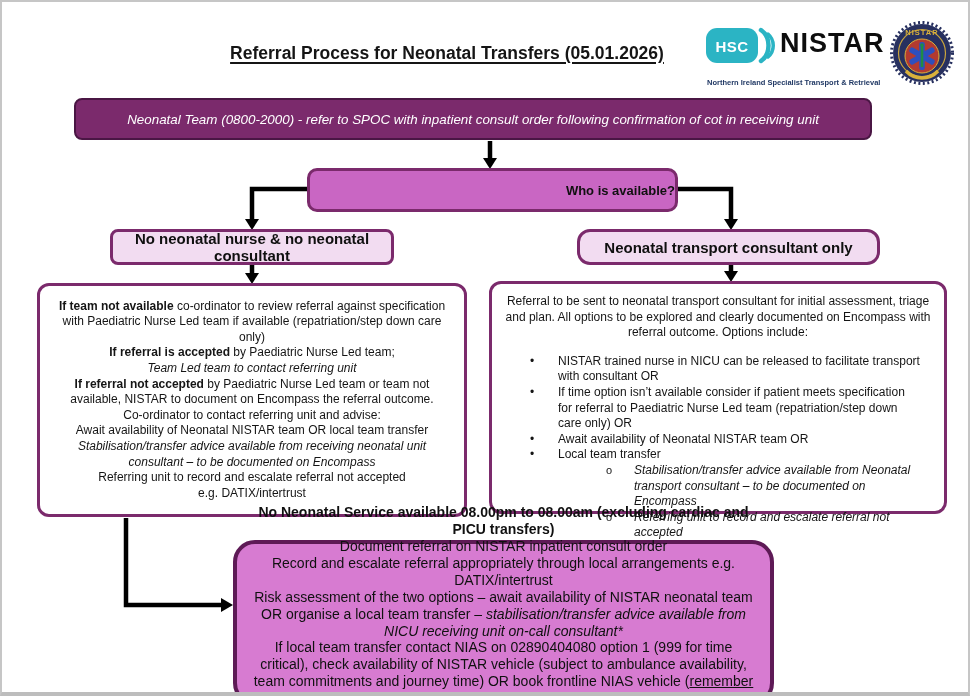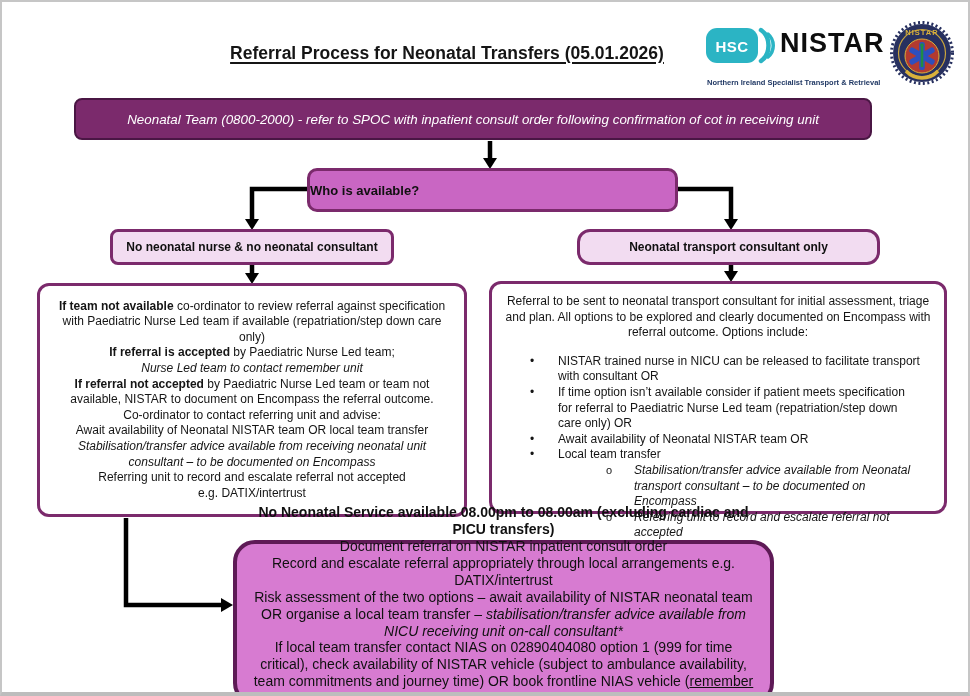--- a/index.html
+++ b/index.html
@@ -38,27 +38,27 @@
   .node{position:absolute;box-sizing:border-box;z-index:1;}
   .banner{
     left:72px;top:96px;width:798px;height:42px;
     background:var(--banner-fill,#7b2a6c);border:2.5px solid var(--banner-border,#4a1644);
     border-radius:8px;display:flex;align-items:center;justify-content:center;
     color:#fff;font-size:13.4px;font-weight:400;font-style:italic;text-align:center;
   }
   .decision{
     left:305px;top:166px;width:371px;height:44px;
     background:var(--decision-fill,#c966c3);border:3px solid var(--border-purple,#7b2a6c);
-    border-radius:10px;display:flex;align-items:center;justify-content:flex-start;
+    border-radius:10px;display:flex;align-items:center;justify-content:flex-end;
     font-size:13px;font-weight:700;color:#101010;
   }
   .branch{
     background:var(--branch-fill,#f2dcf1);border:3px solid var(--border-purple,#7b2a6c);
     border-radius:8px;display:flex;align-items:center;justify-content:center;
-    font-size:12px;font-weight:700;color:#101010;text-align:center;
+    font-size:15px;font-weight:700;color:#101010;text-align:center;
   }
   .branch-left{left:108px;top:227px;width:284px;height:36px;}
   .branch-right{left:575px;top:227px;width:303px;height:36px;border-radius:13px;}
 
   .bigbox{
     background:#fff;border:3px solid var(--border-purple,#7b2a6c);border-radius:12px;
     font-size:12px;line-height:15.6px;color:#151515;
   }
   .bigbox-left{
     left:35px;top:281px;width:430px;height:234px;padding:6px 10px;
@@ -150,21 +150,21 @@
   <div class="node branch branch-left">
     <span>No neonatal nurse &amp; no neonatal consultant</span>
   </div>
   <div class="node branch branch-right">
     <span>Neonatal transport consultant only</span>
   </div>
 
   <div class="node bigbox bigbox-left">
       <div class="para"><span class="b">If team not available </span><span>co-ordinator to review referral against specification with Paediatric Nurse Led team if available (repatriation/step down care only)</span></div>
       <div class="para"><span class="b">If referral is accepted </span><span>by Paediatric Nurse Led team;</span></div>
-      <div class="para"><span class="i">Nurse Led team to contact remember unit</span></div>
+      <div class="para"><span class="i">Team Led team to contact referring unit</span></div>
       <div class="para"><span class="b">If referral not accepted </span><span>by Paediatric Nurse Led team or team not available, NISTAR to document on Encompass the referral outcome.</span></div>
       <div class="para"><span>Co-ordinator to contact referring unit and advise:</span></div>
       <div class="para"><span>Await availability of Neonatal NISTAR team OR local team transfer</span></div>
       <div class="para"><span class="i">Stabilisation/transfer advice available from receiving neonatal unit consultant – to be documented on Encompass</span></div>
       <div class="para"><span>Referring unit to record and escalate referral not accepted</span></div>
       <div class="para"><span>e.g. DATIX/intertrust</span></div>
     </div>
 
   <div class="node bigbox bigbox-right">
     <div class="intro">

